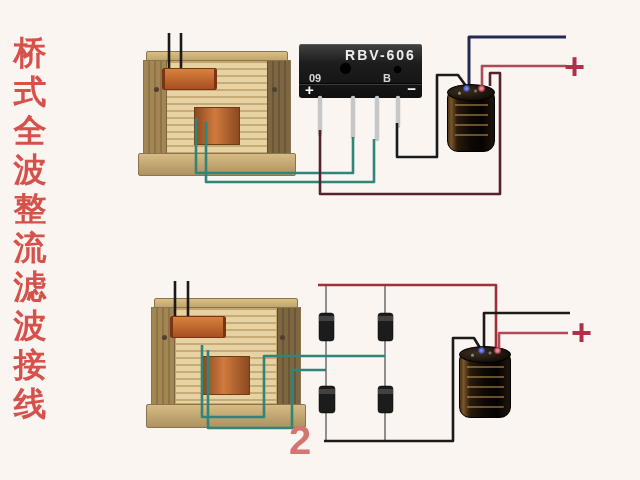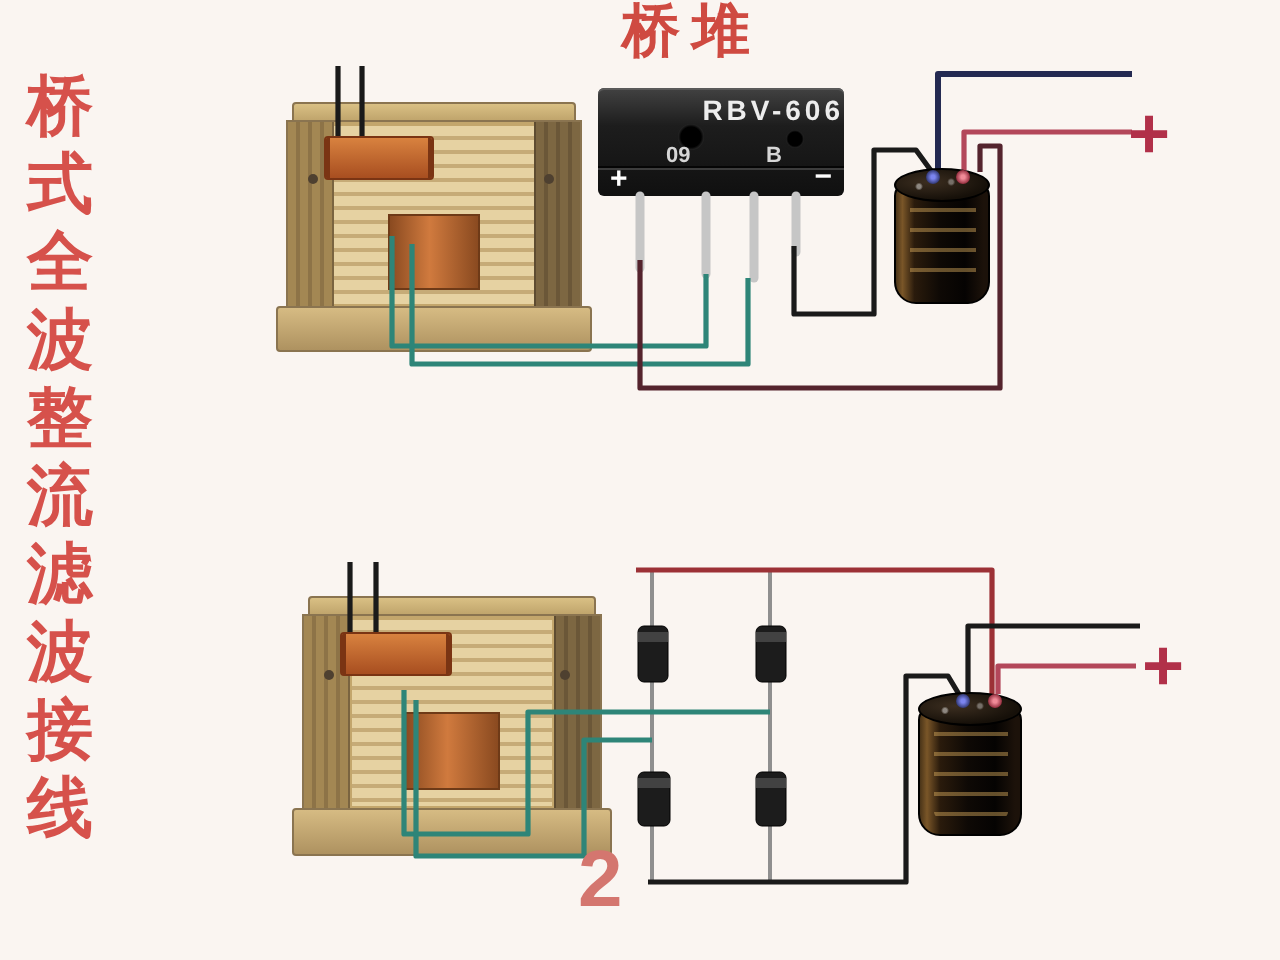--- a/index.html
+++ b/index.html
@@ -31,26 +31,26 @@
     background:linear-gradient(#d8823f,#a84e20);border:1px solid #7a3413;border-radius:2px;
     box-shadow:inset 8px 0 0 -6px #7a3413, inset -8px 0 0 -6px #7a3413, inset 18px 0 0 -16px #7a3413;z-index:3;}
   .tx-base{position:absolute;bottom:0;left:0;right:0;height:15%;background:linear-gradient(#d6bb83,#ae9260);
     border:1px solid #8a7450;border-radius:2px;}
   .tx-screws{position:absolute;left:0;top:0;width:5px;height:5px;border-radius:50%;background:#4e4030;
     box-shadow:118px 0 0 #4e4030, 0 72px 0 #4e4030, 118px 72px 0 #4e4030;top:28%;left:7%;}
 
   
   .bridge{position:absolute;left:299px;top:44px;width:123px;height:54px;border-radius:3px;
     background:linear-gradient(180deg,#424242,#1d1d1d 35%,#101010);box-shadow:inset 0 1px 0 #5a5a5a;}
-  .bridge-model{text-align:right;margin-top:3px;color:#ededed;font-size:14px;font-weight:700;letter-spacing:2px;margin-left:40px;}
+  .bridge-model{text-align:center;margin-top:3px;color:#ededed;font-size:14px;font-weight:700;letter-spacing:2px;margin-left:40px;}
   .bridge-hole{position:absolute;border-radius:50%;background:radial-gradient(circle,#000 55%,#3a3a3a 80%);}
   .hole-1{left:40px;top:18px;width:13px;height:13px;}
   .hole-2{left:94px;top:21px;width:9px;height:9px;}
   .bridge-mark{position:absolute;color:#d6d6d6;font-size:11px;font-weight:700;}
-  .mark-l{left:34px;top:28px;text-align:right;}
+  .mark-l{left:10px;top:28px;text-align:right;}
   .mark-r{left:84px;top:28px;}
   .bridge-seam{position:absolute;left:0;right:0;top:39px;height:1px;background:#050505;border-bottom:1px solid #3c3c3c;}
   .bridge-plus{position:absolute;left:6px;bottom:1px;color:#fff;font-size:15px;font-weight:700;line-height:1;}
   .bridge-minus{position:absolute;right:6px;bottom:2px;color:#fff;font-size:15px;font-weight:700;line-height:1;}
 
   
   .cap{position:absolute;}
   .cap-body{position:absolute;top:7px;left:0;right:0;bottom:0;border-radius:7px 7px 11px 11px;
     background:linear-gradient(90deg,#4a3418 0%,#7a5628 7%,#2a1b0c 20%,#0e0905 48%,#050302 75%,#1c120a 95%);
     border:1px solid #000;overflow:hidden;}
@@ -96,21 +96,20 @@
     <span>全</span>
     <span>波</span>
     <span>整</span>
     <span>流</span>
     <span>滤</span>
     <span>波</span>
     <span>接</span>
     <span>线</span>
   </div>
 
-  <div class="bridge-label">桥堆</div>
 
   <div class="tx" style="left:138px;top:36px;width:158px;height:140px;">
     <div class="tx-top"></div>
     <div class="tx-body">
       <div class="tx-col l"></div>
       <div class="tx-col r"></div>
       <div class="tx-center"></div>
       <div class="tx-coil"></div>
       <div class="tx-screws"></div>
     </div>

